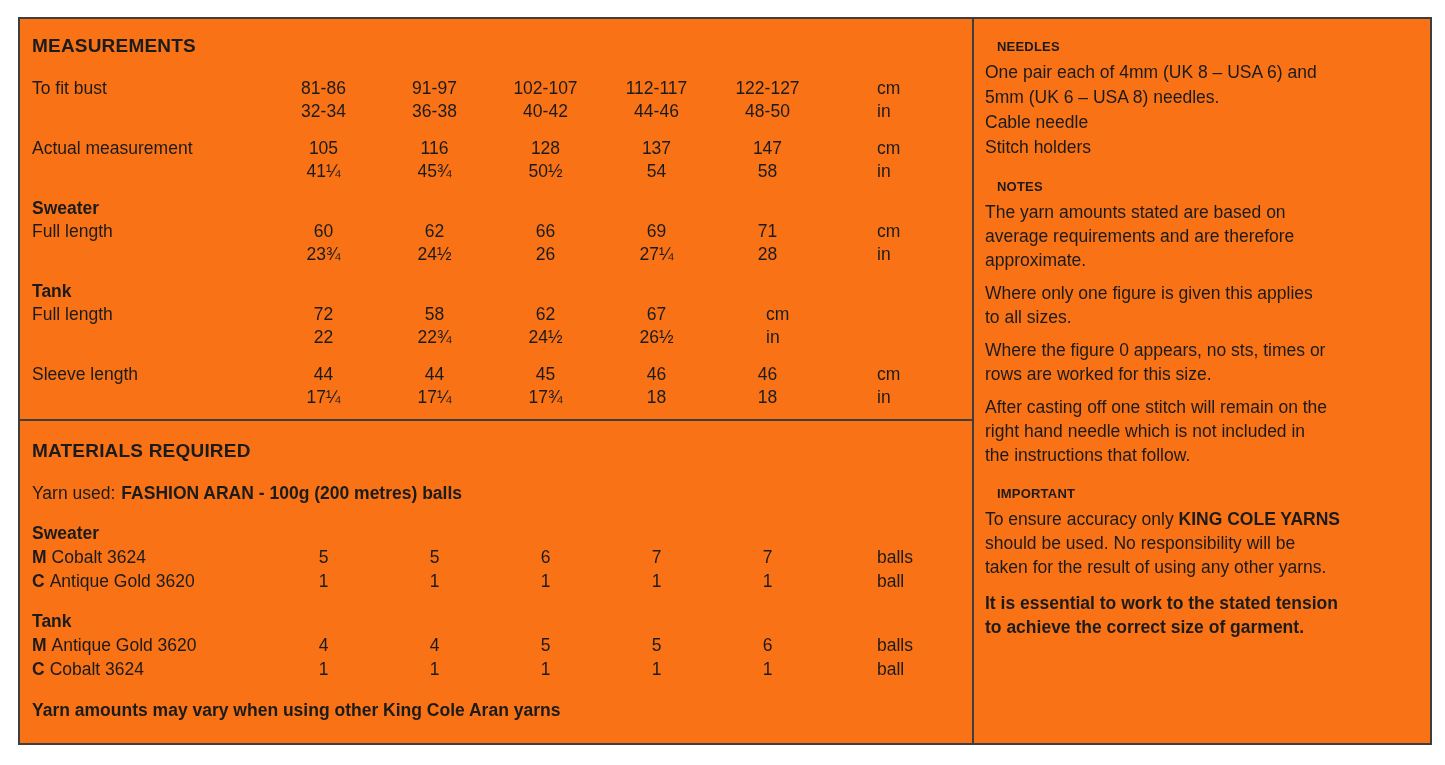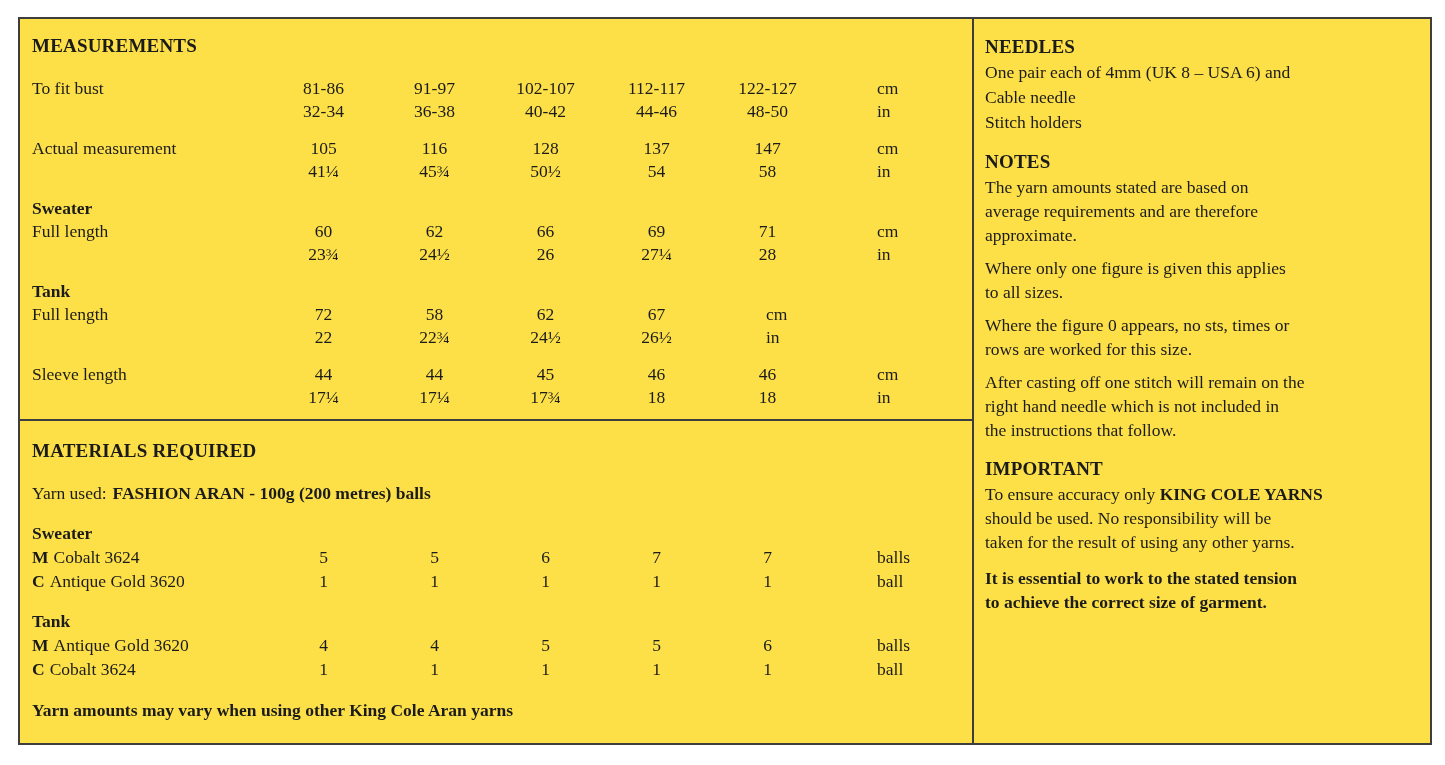--- a/index.html
+++ b/index.html
@@ -3,21 +3,21 @@
 <meta charset="utf-8">
 <style>
   html, body { margin:0; padding:0; }
   body {
     width:1445px; height:765px; background:#ffffff; position:relative;
     font-family:"Liberation Sans", "DejaVu Sans", sans-serif;
     color:#1b1b1b;
   }
   .sheet {
     position:absolute; left:18px; top:17px; width:1414px; height:728px;
-    box-sizing:border-box; border:2px solid #3e3e3e; display:flex; background:#fde047;font-family:Liberation Serif, serif;
+    box-sizing:border-box; border:2px solid #3e3e3e; display:flex; background:#f97316;
   }
   .left-pane { width:954px; flex:none; box-sizing:border-box; border-right:2px solid #3e3e3e; display:flex; flex-direction:column; }
   .right-pane { flex:1; box-sizing:border-box; padding:17px 12px 0 11px; font-size:17.5px; }
 
   .measurements { height:402px; box-sizing:border-box; border-bottom:2px solid #3e3e3e; padding:16px 10px 0 12px; }
   .materials { flex:1; box-sizing:border-box; padding:19px 10px 0 12px; }
 
   .sec-title { font-size:19px; line-height:22px; font-weight:bold; margin:0 0 20px 0; letter-spacing:0.2px; }
 
   
@@ -33,21 +33,21 @@
   .yarn-code, .bold { font-weight:bold;margin-top:14px; }
   .yarn-code { margin-right:5px; }
   .yarn-used-label { margin-right:6px; }
   .mat-group { margin-bottom:16px; }
   .mat-group.last { margin-bottom:18px; }
   .mat-section { font-weight:bold; font-size:17.5px; line-height:24px; }
   .mat-row { display:grid; grid-template-columns:236px 111px 111px 111px 111px 111px 1fr; font-size:17.5px; line-height:24px; }
   .footnote { font-weight:bold; font-size:17.5px; line-height:23px; }
 
   
-  .rp-title { font-size:19px; line-height:22px; font-weight:bold; margin:0 0 2px 0; letter-spacing:0.2px; }
+  .rp-title { font-size:13px; line-height:22px; font-weight:bold; margin:0 0 2px 12px; letter-spacing:0.2px; }
   .rp-title.spaced { margin-top:16px; }
   .needles-line { line-height:25px; }
   .note-para { margin:0 0 9px 0; }
   .note-line { line-height:24px; }
   .imp-para { margin:0 0 12px 0; }
   .imp-line { line-height:24px; }
   .tension-line { line-height:24px; font-weight:bold; }
 </style>
 </head>
 <body>
@@ -260,20 +260,21 @@
       </div>
 
       <div class="footnote">Yarn amounts may vary when using other King Cole Aran yarns</div>
     </section>
   </div>
 
   <div class="right-pane">
 
     <h2 class="rp-title">NEEDLES</h2>
     <div class="needles-line">One pair each of 4mm (UK 8 – USA 6) and</div>
+    <div class="needles-line">5mm (UK 6 – USA 8) needles.</div>
     <div class="needles-line">Cable needle</div>
     <div class="needles-line">Stitch holders</div>
 
     <h2 class="rp-title spaced">NOTES</h2>
     <div class="note-para">
       <div class="note-line">The yarn amounts stated are based on</div>
       <div class="note-line">average requirements and are therefore</div>
       <div class="note-line">approximate.</div>
     </div>
     <div class="note-para">

